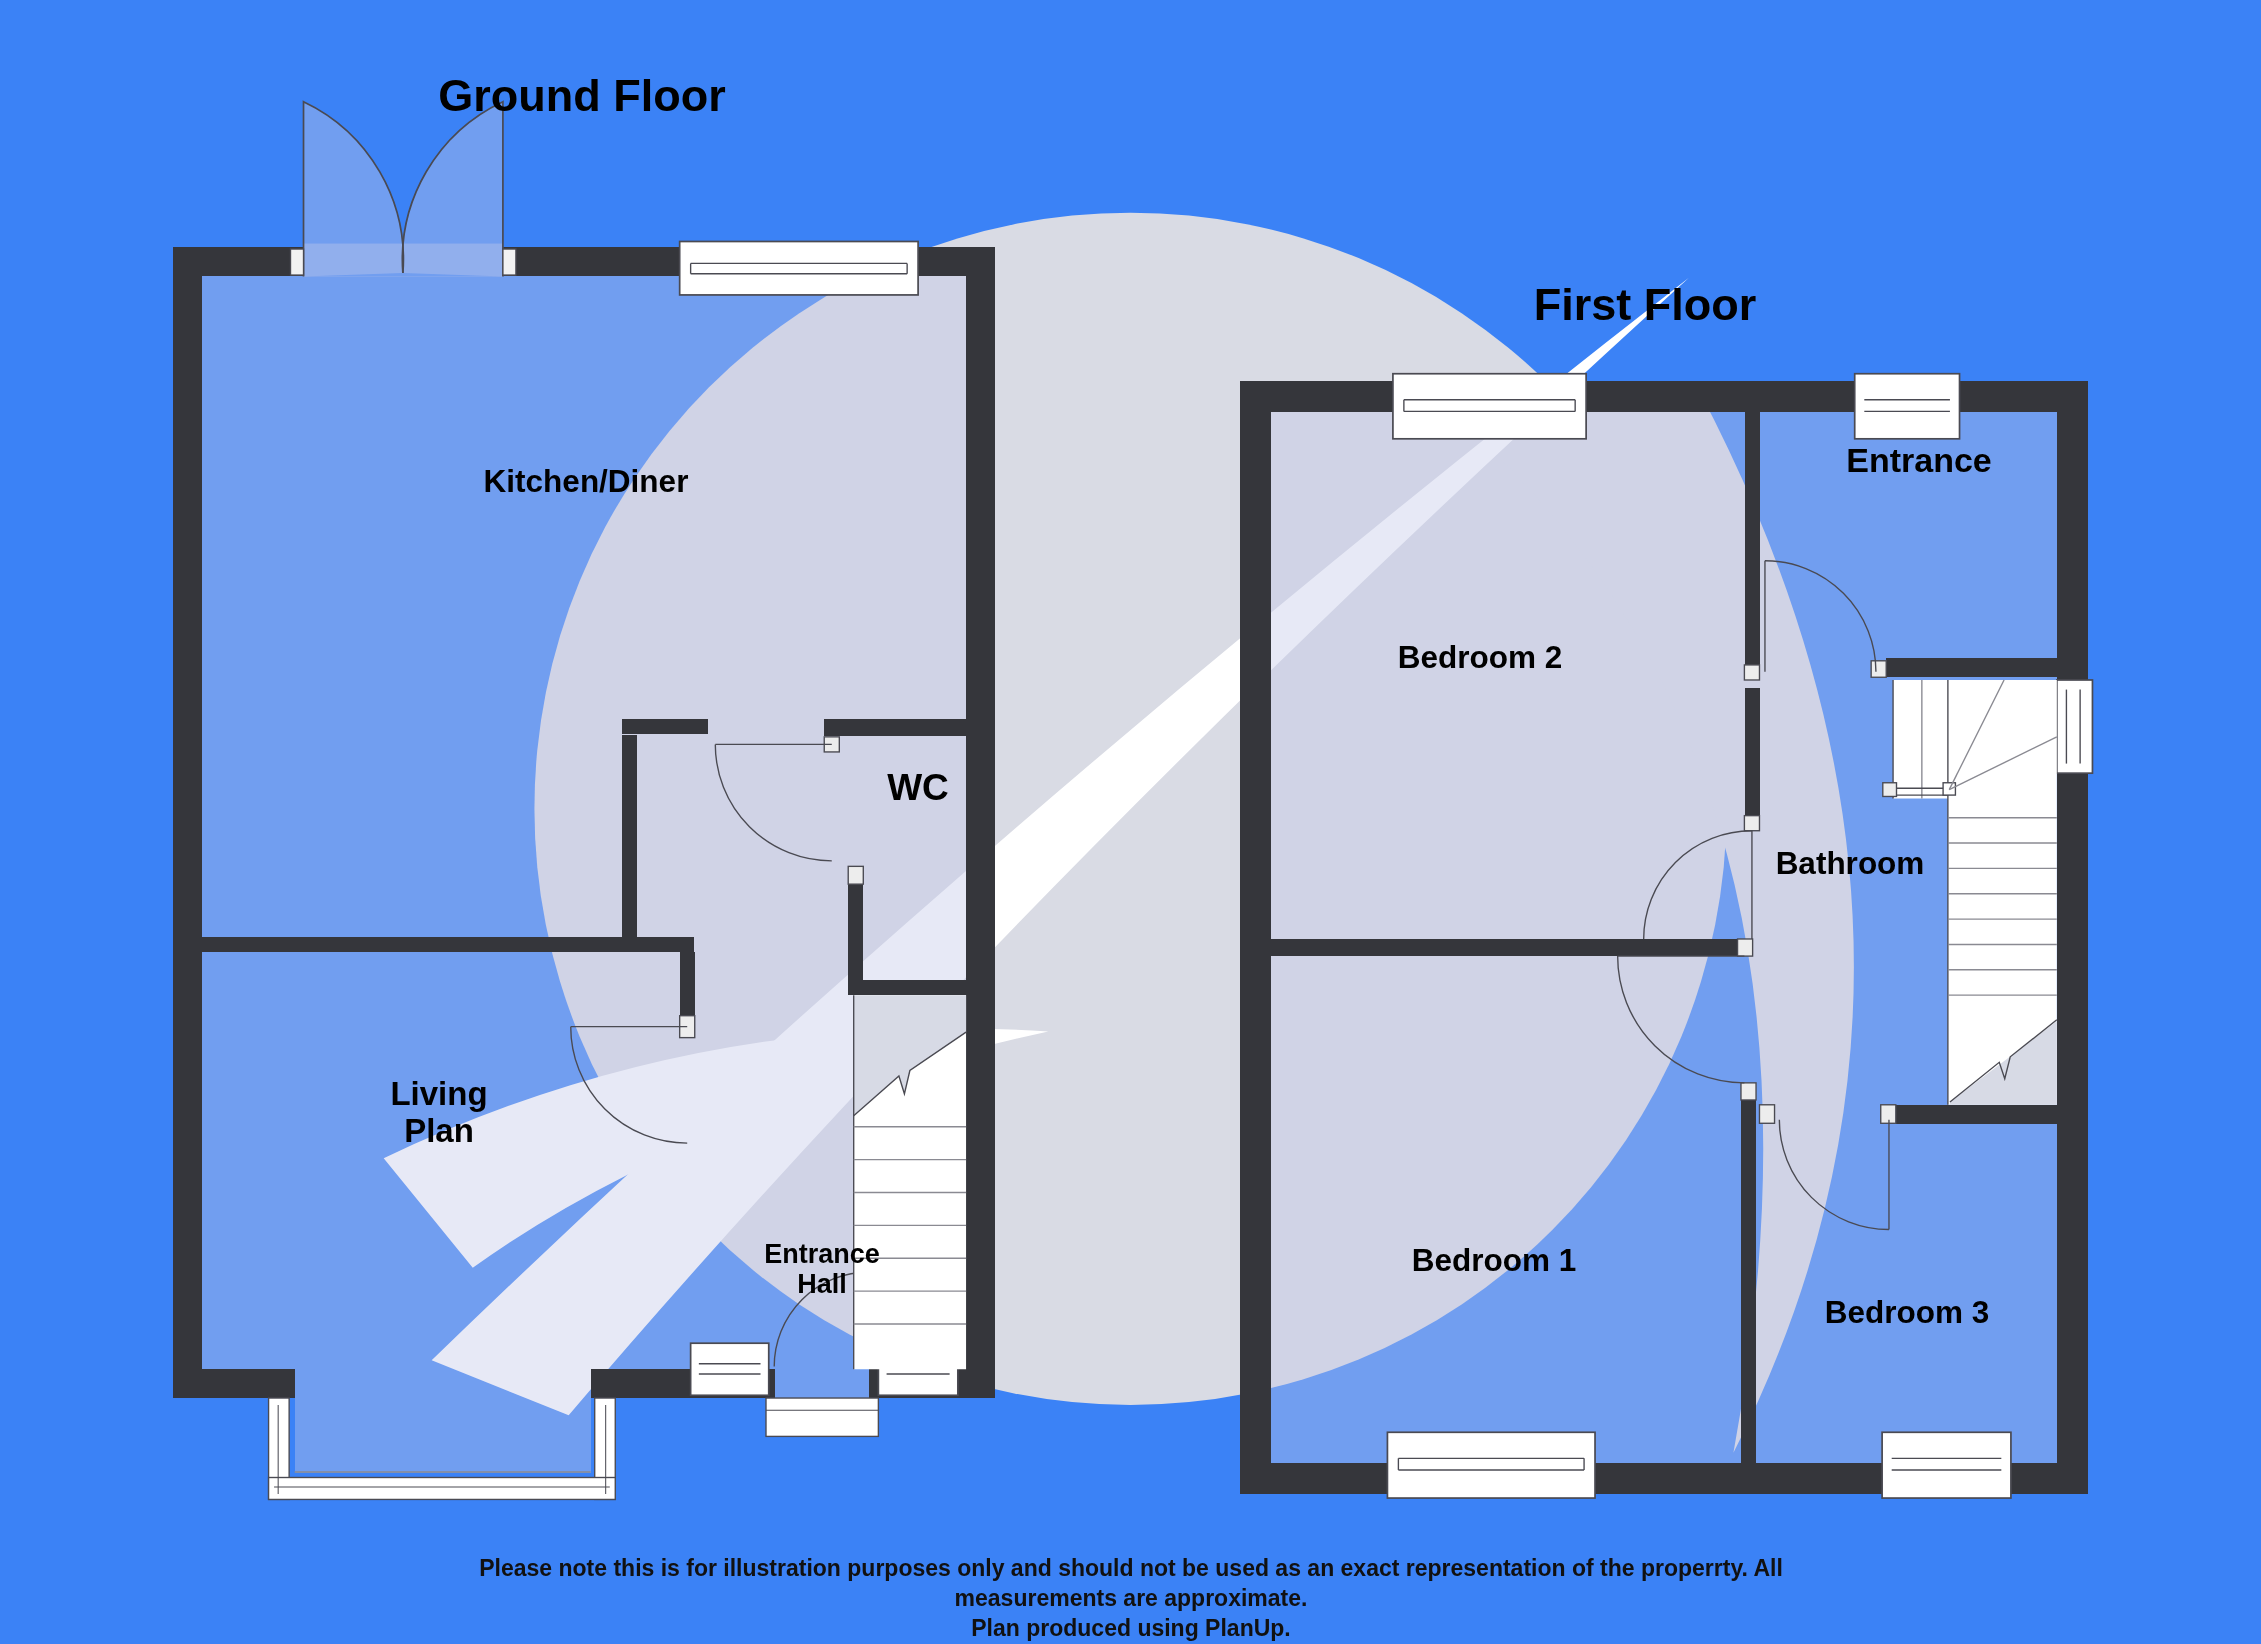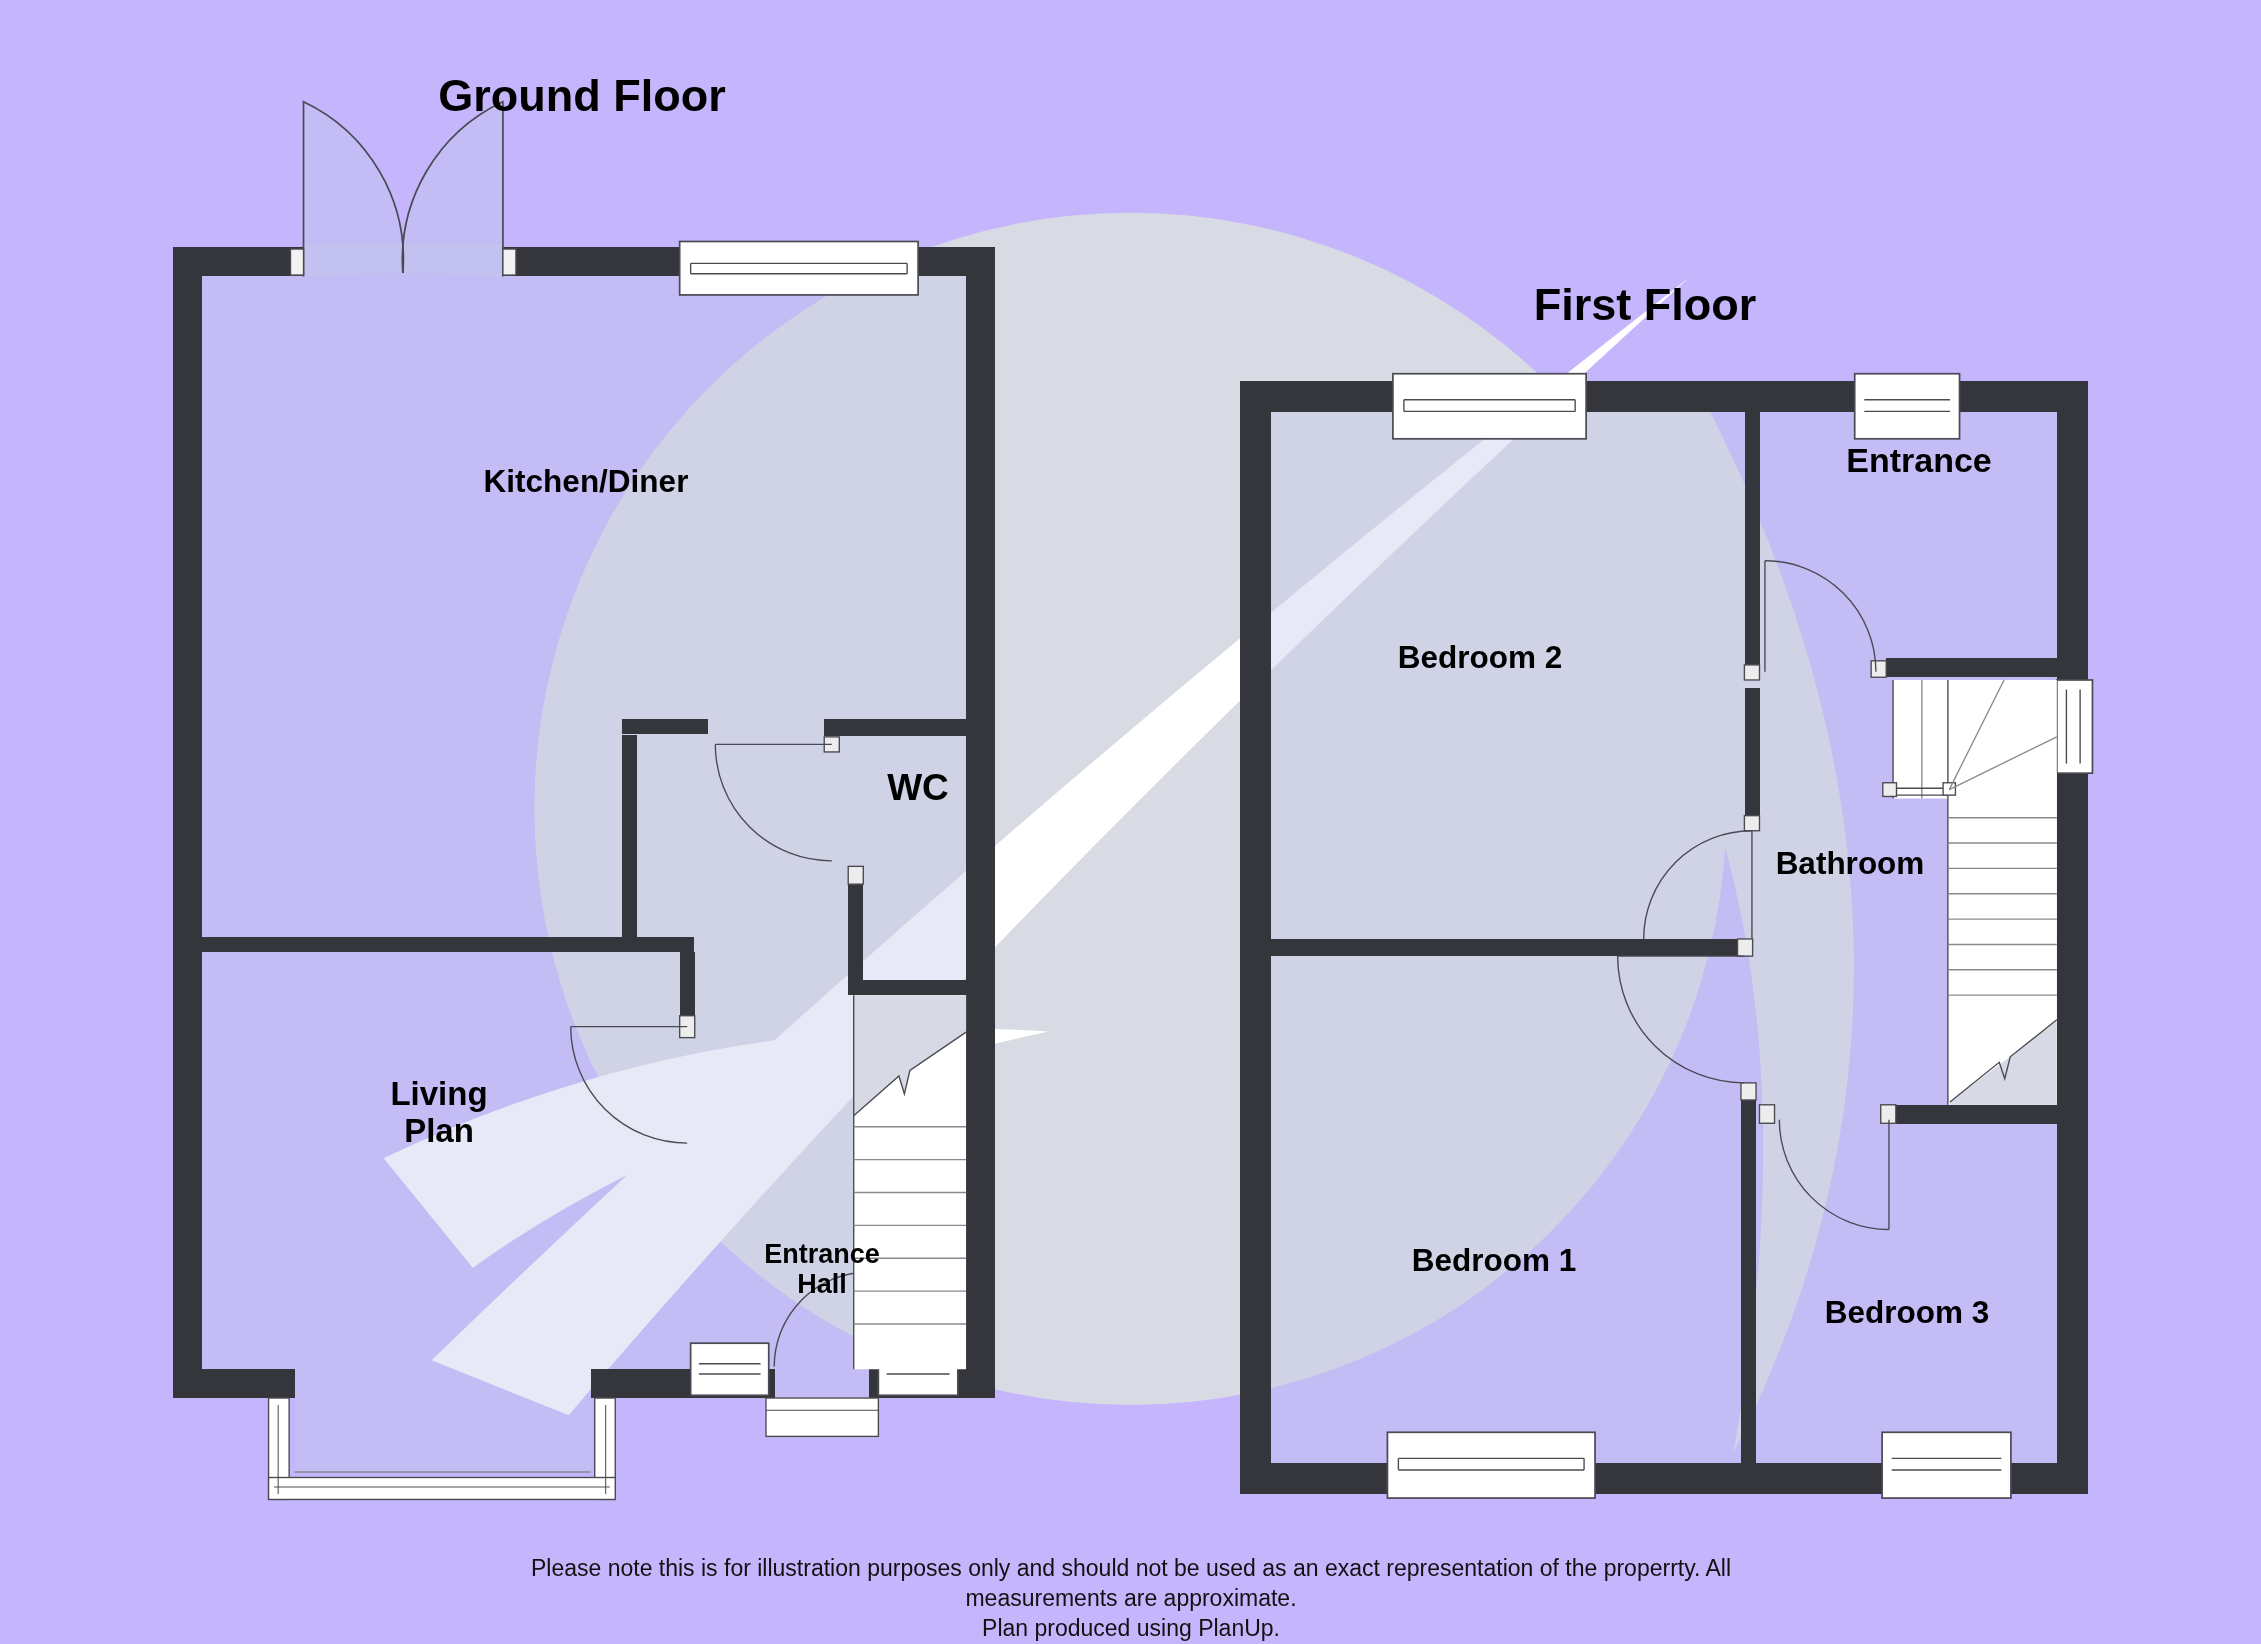--- a/index.html
+++ b/index.html
@@ -1,24 +1,24 @@
 <!DOCTYPE html>
 <html style="font-size:11px"><head>
 <meta charset="utf-8">
 <style>
   html,body{margin:0;padding:0;background:#fff;}
-  .canvas{position:relative;width:2261px;height:1645px;background:#c4b5fd;overflow:hidden;
+  .canvas{position:relative;width:2261px;height:1645px;background:#3b82f6;overflow:hidden;
           font-family:"Liberation Sans", sans-serif;}
   .layer{position:absolute;left:0;top:0;}
   .roomfill{position:absolute;background:rgba(195,201,232,0.40);}
   .wall{position:absolute;background:#35363b;}
   .lbl{position:absolute;transform:translate(-50%,-50%);font-weight:bold;color:#000;
        text-align:center;white-space:nowrap;line-height:1.12;}
   .disc{position:absolute;transform:translate(-50%,-50%);color:#111;white-space:nowrap;
-        font-weight:normal;}
+        font-weight:bold;}
   svg{position:absolute;left:0;top:0;}
 </style>
 </head>
 <body>
 
 <div class="canvas">
 
   <svg class="layer" width="2261" height="1645" viewBox="0 0 3300 2400">
     <circle cx="1650" cy="1180" r="870" fill="#d9dbe4"></circle>
     <path d="M2080,570 Q2720,1090 2530,2120 Q2905,1380 2480,570 Z" fill="#d9dbe4"></path>

